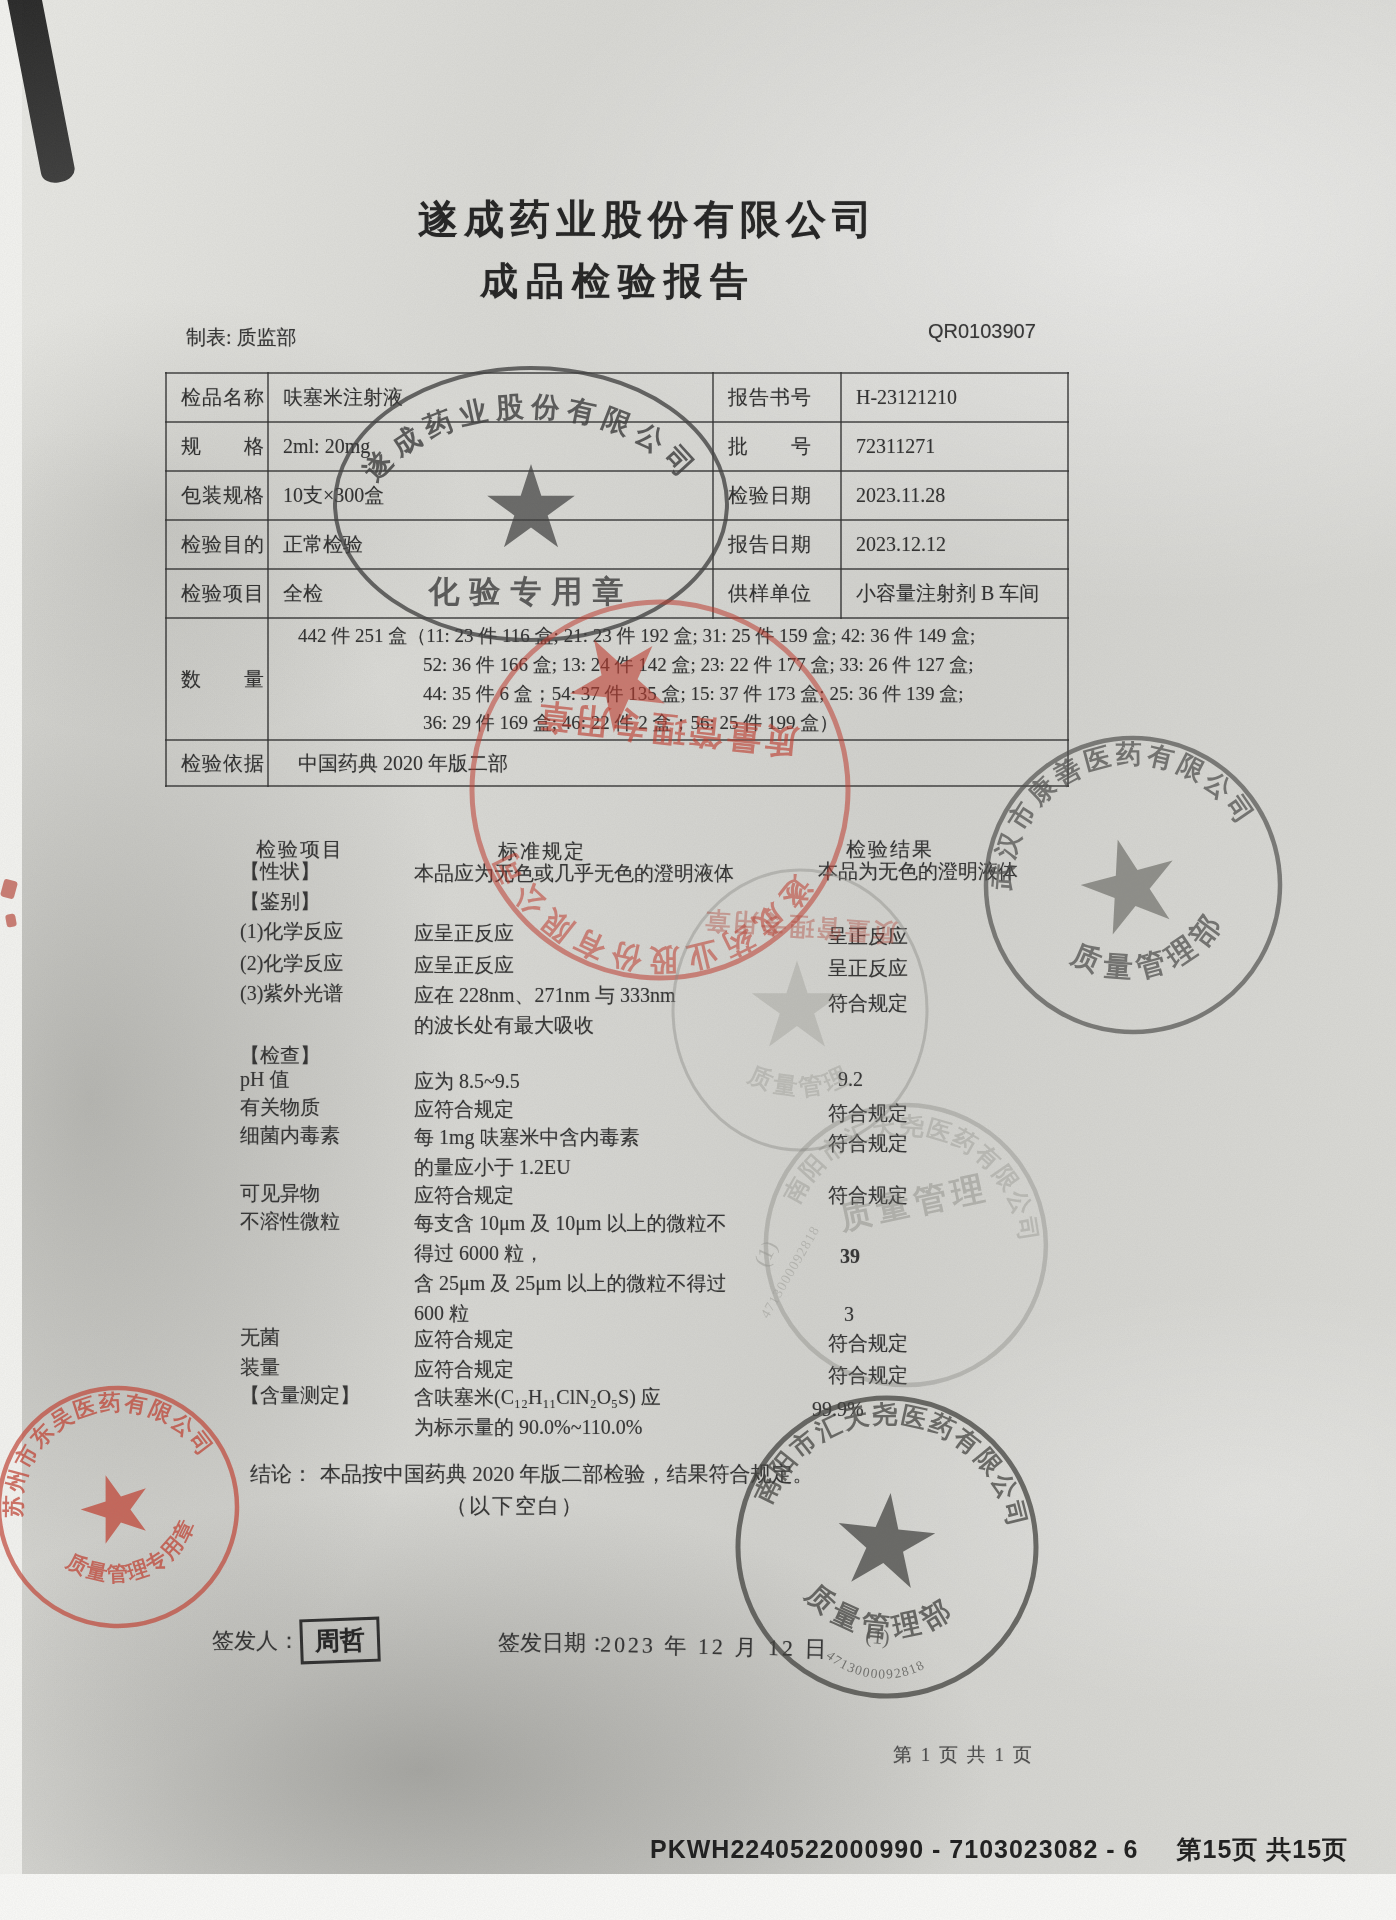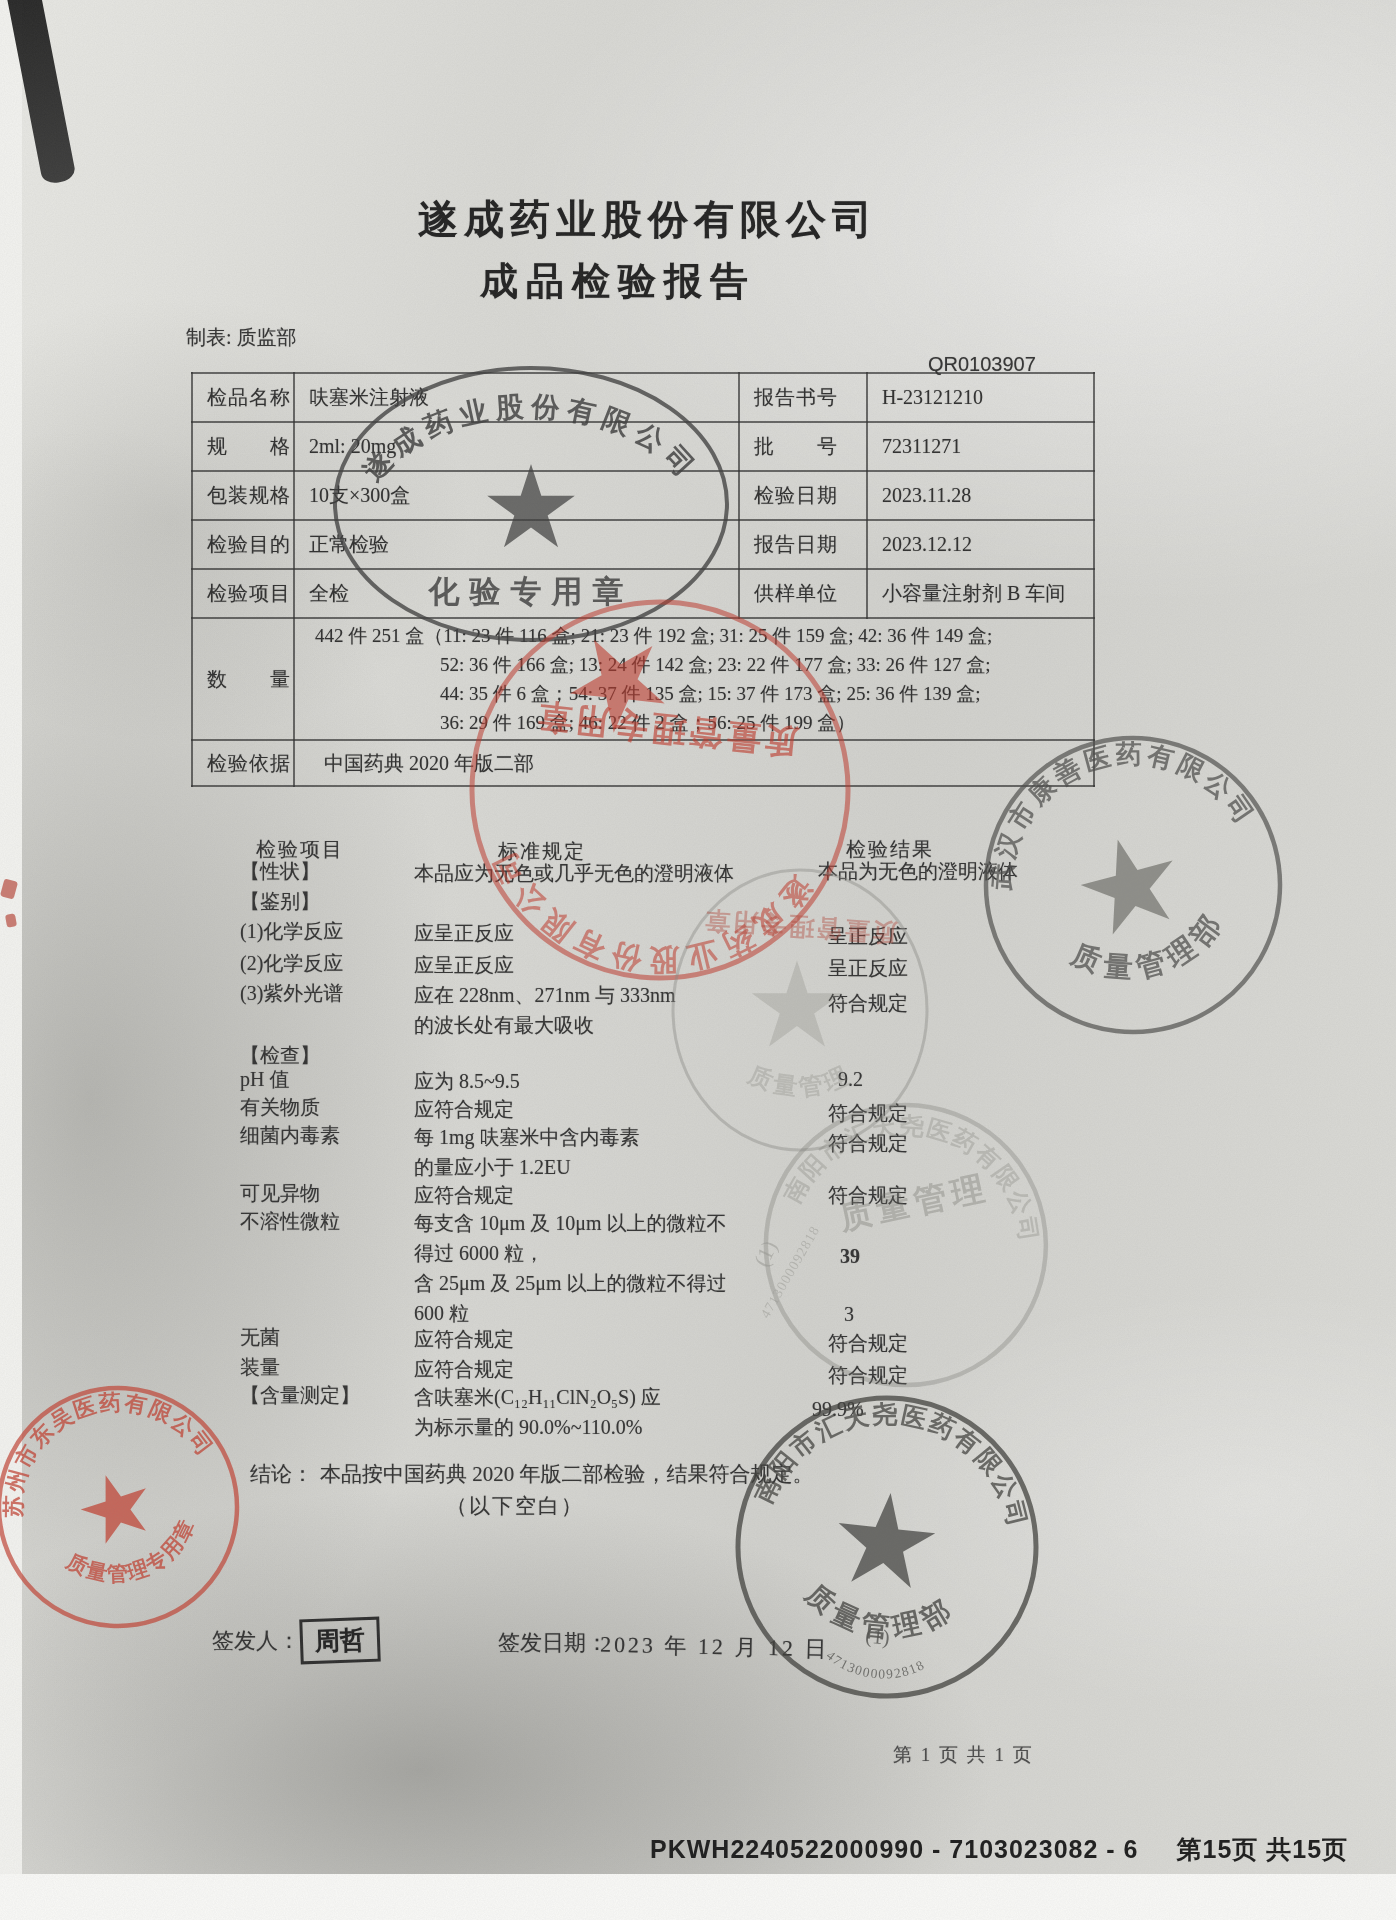--- a/index.html
+++ b/index.html
@@ -17,21 +17,21 @@
     color:#333;
   }
   .txt{position:absolute;white-space:nowrap;text-shadow:0 0 1px rgba(30,30,30,.35);}
   .edge-left{position:absolute;left:0;top:0;width:22px;height:100%;background:#f3f3f0;}
   .edge-bottom{position:absolute;left:0;top:1874px;width:100%;height:46px;background:#fafaf8;}
   .corner-mark{position:absolute;left:24px;top:-16px;width:34px;height:200px;
     background:linear-gradient(#151515,#2e2e2e);transform:rotate(-11deg);border-radius:45% / 12px;opacity:.92;}
   .speck{position:absolute;background:#b43c2e;opacity:.65;border-radius:3px;}
   .title1{font-size:40px;letter-spacing:6px;color:#222;font-weight:bold;}
   .title2{font-size:38px;letter-spacing:8px;color:#222;font-weight:bold;}
-  table.info{position:absolute;left:191px;top:372px;width:902px;border-collapse:collapse;
+  table.info{position:absolute;left:165px;top:372px;width:902px;border-collapse:collapse;
     font-size:20px;color:#2f2f2f;table-layout:fixed;}
   table.info td{border:2px solid rgba(45,45,45,.68);padding:0 4px 0 14px;height:47px;
     text-shadow:0 0 1px rgba(30,30,30,.3);overflow:visible;white-space:nowrap;}
   table.info td.lab{letter-spacing:1px;}
   tr.qrow td{height:120px;}
   tr.brow td{height:44px;}
   .qline{line-height:29px;font-size:19px;}
   .qindent{padding-left:125px;}
   .results{position:absolute;left:0;top:0;width:1396px;height:1920px;font-size:20px;}
   .rrow{position:absolute;left:0;width:1100px;}
@@ -53,21 +53,21 @@
 <div id="page">
 
   <div class="edge-left"></div>
   <div class="corner-mark"></div>
   <div class="speck" style="left:2px;top:880px;width:14px;height:18px;transform:rotate(15deg);"></div>
   <div class="speck" style="left:6px;top:914px;width:10px;height:13px;transform:rotate(-10deg);"></div>
 
   <div class="txt title1" style="left:418px;top:192px;">遂成药业股份有限公司</div>
   <div class="txt title2" style="left:480px;top:256px;">成品检验报告</div>
   <div class="txt" style="left:186px;top:324px;font-size:20px;">制表: 质监部</div>
-  <div class="txt" style="left:928px;top:320px;font-size:20px;font-family:'Liberation Sans',sans-serif;margin-top:33px;">QR0103907</div>
+  <div class="txt" style="left:928px;top:320px;font-size:20px;font-family:'Liberation Sans',sans-serif;">QR0103907</div>
 
   <table class="info">
     <colgroup>
         <col style="width:102px">
         <col style="width:445px">
         <col style="width:128px">
         <col style="width:227px">
       </colgroup>
     <tbody>
         <tr>
@@ -95,21 +95,21 @@
       <td>2023.12.12</td>
     </tr>
     <tr>
       <td class="lab">检验项目</td>
       <td>全检</td>
       <td class="lab">供样单位</td>
       <td>小容量注射剂 B 车间</td>
     </tr>
     <tr class="qrow">
       <td class="lab">数　　量</td>
-      <td colspan="3" style="white-space:normal;padding-left:20px;">
+      <td colspan="3" style="white-space:normal;padding-left:29px;">
         <div class="qline">442 件 251 盒（11: 23 件 116 盒; 21: 23 件 192 盒; 31: 25 件 159 盒; 42: 36 件 149 盒;</div>
         <div class="qline qindent">52: 36 件 166 盒; 13: 24 件 142 盒; 23: 22 件 177 盒; 33: 26 件 127 盒;</div>
         <div class="qline qindent">44: 35 件 6 盒；54: 37 件 135 盒; 15: 37 件 173 盒; 25: 36 件 139 盒;</div>
         <div class="qline qindent">36: 29 件 169 盒; 46: 22 件 2 盒；56: 25 件 199 盒）</div>
       </td>
     </tr>
     <tr class="brow">
       <td class="lab">检验依据</td>
       <td colspan="3" style="padding-left:29px;">中国药典 2020 年版二部</td>
     </tr>

